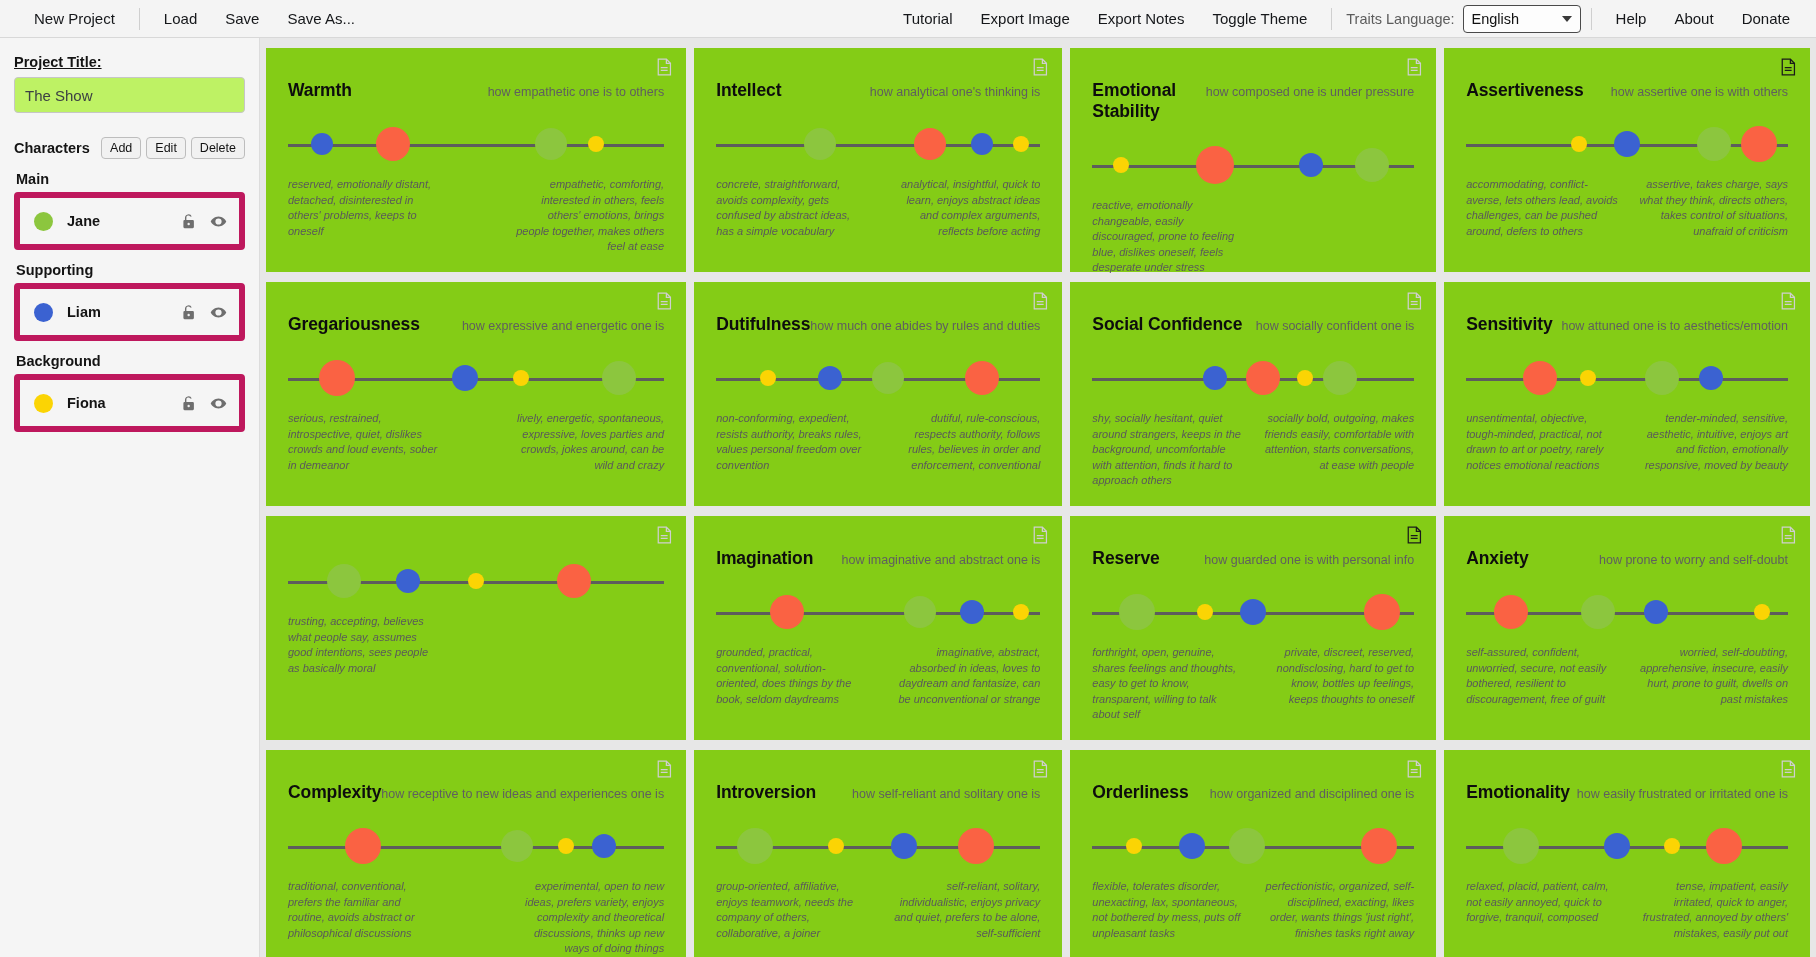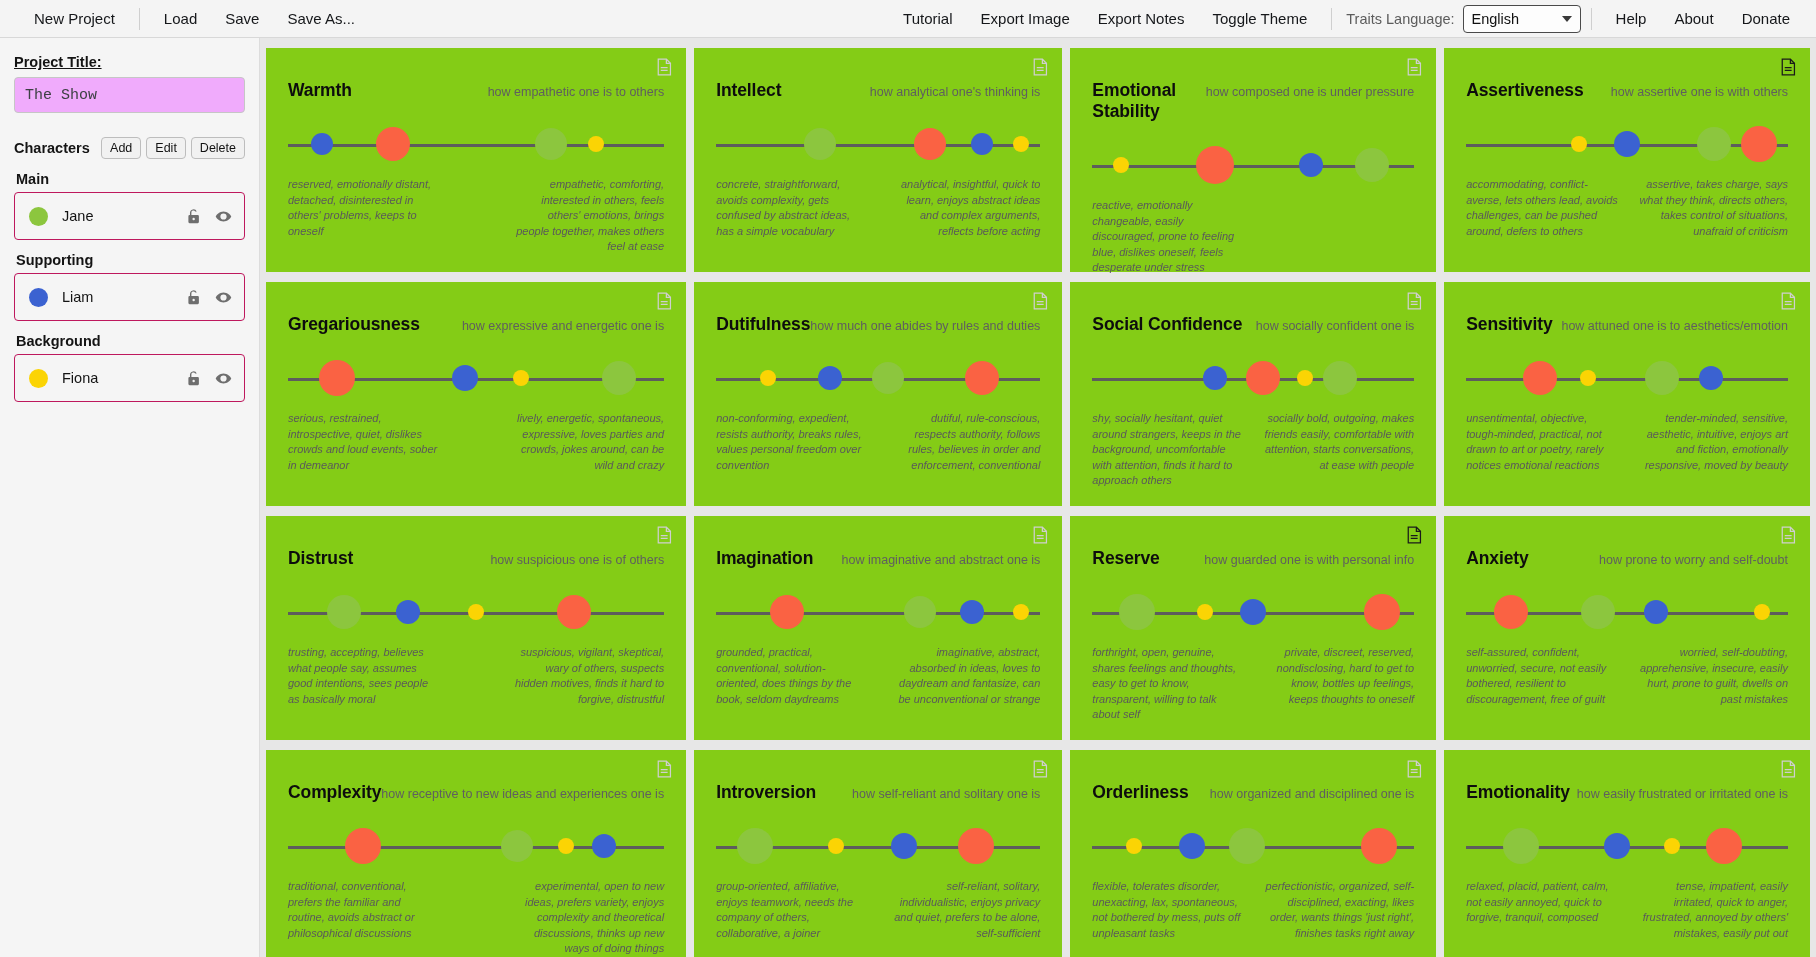--- a/index.html
+++ b/index.html
@@ -77,25 +77,25 @@
     padding: 14px 14px 0 14px;
   }
   .side-label {
     font-size: 14.5px; font-weight: bold; color: #141414;
     margin: 2px 0 7px 0;
     text-decoration: underline;
   }
   #project-title-input {
     width: 100%; height: 36px;
     border: 1px solid #c6c6c6; border-radius: 4px;
-    background: #f0abfc;
+    background: #bef264;
     padding: 0 10px;
     font-size: 15px;
     color: #3c4043;
-    font-family: Liberation Mono, monospace;
+    font-family: Liberation Sans, sans-serif;
     outline: none;
   }
   .char-head {
     display: flex; align-items: center;
     margin: 24px 0 8px 0;
   }
   .char-head-title { font-size: 14.5px; font-weight: bold; color: #141414; }
   .char-btns { margin-left: auto; display: flex; gap: 5px; }
   .mini-btn {
     border: 1px solid #bdbdbd; background: #f1f1f1;
@@ -103,23 +103,24 @@
     font-size: 12.5px; color: #121212;
     padding: 3px 8px;
     cursor: pointer;
     font-family: inherit;
   }
   .group-title {
     font-size: 14.5px; font-weight: bold; color: #141414;
     margin: 12px 0 5px 2px;
   }
   .group-box {
-    border: 1px solid #be185d;
+    border: 6px solid #be185d;
     border-radius: 4px;
     background: #f5f5f5;
+    font-weight: bold;
   }
   .char-row {
     display: flex; align-items: center;
     height: 46px;
     padding: 0 12px 0 14px;
     cursor: pointer;
   }
   .char-dot {
     width: 19px; height: 19px; border-radius: 50%;
     flex: 0 0 19px;
@@ -489,34 +490,29 @@
             <span class="pole left">unsentimental, objective, tough-minded, practical, not drawn to art or poetry, rarely notices emotional reactions</span>
             <span class="pole right">tender-minded, sensitive, aesthetic, intuitive, enjoys art and fiction, emotionally responsive, moved by beauty</span>
           </div>
         </div>
         <div class="trait-card">
           <span class="note-icon"><svg viewBox="0 0 24 28" width="15" height="18" aria-hidden="true">
               <path fill="none" stroke="#cfcfcf" stroke-width="2" d="M2 1.5h13l6.5 6.5v18.5H2z"></path>
               <path fill="none" stroke="#cfcfcf" stroke-width="2" d="M15 1.5V8h6.5"></path>
               <path stroke="#cfcfcf" stroke-width="2" d="M6 15h11M6 19.5h11"></path>
             </svg></span>
-          <div class="card-head">
-            <span class="trait-name">Distrust</span>
-            <span class="trait-desc">how suspicious one is of others</span>
-          </div>
           <div class="axis-wrap">
             <span class="axis-line"></span>
             <span class="marker" style="left:15%;width:34px;height:34px;background:#8cc63e"></span>
             <span class="marker" style="left:32%;width:24px;height:24px;background:#3b62d1"></span>
             <span class="marker" style="left:50%;width:16px;height:16px;background:#fbd404"></span>
             <span class="marker" style="left:76%;width:34px;height:34px;background:#fa6243"></span>
           </div>
           <div class="poles">
             <span class="pole left">trusting, accepting, believes what people say, assumes good intentions, sees people as basically moral</span>
-            <span class="pole right">suspicious, vigilant, skeptical, wary of others, suspects hidden motives, finds it hard to forgive, distrustful</span>
           </div>
         </div>
         <div class="trait-card">
           <span class="note-icon"><svg viewBox="0 0 24 28" width="15" height="18" aria-hidden="true">
               <path fill="none" stroke="#cfcfcf" stroke-width="2" d="M2 1.5h13l6.5 6.5v18.5H2z"></path>
               <path fill="none" stroke="#cfcfcf" stroke-width="2" d="M15 1.5V8h6.5"></path>
               <path stroke="#cfcfcf" stroke-width="2" d="M6 15h11M6 19.5h11"></path>
             </svg></span>
           <div class="card-head">
             <span class="trait-name">Imagination</span>

